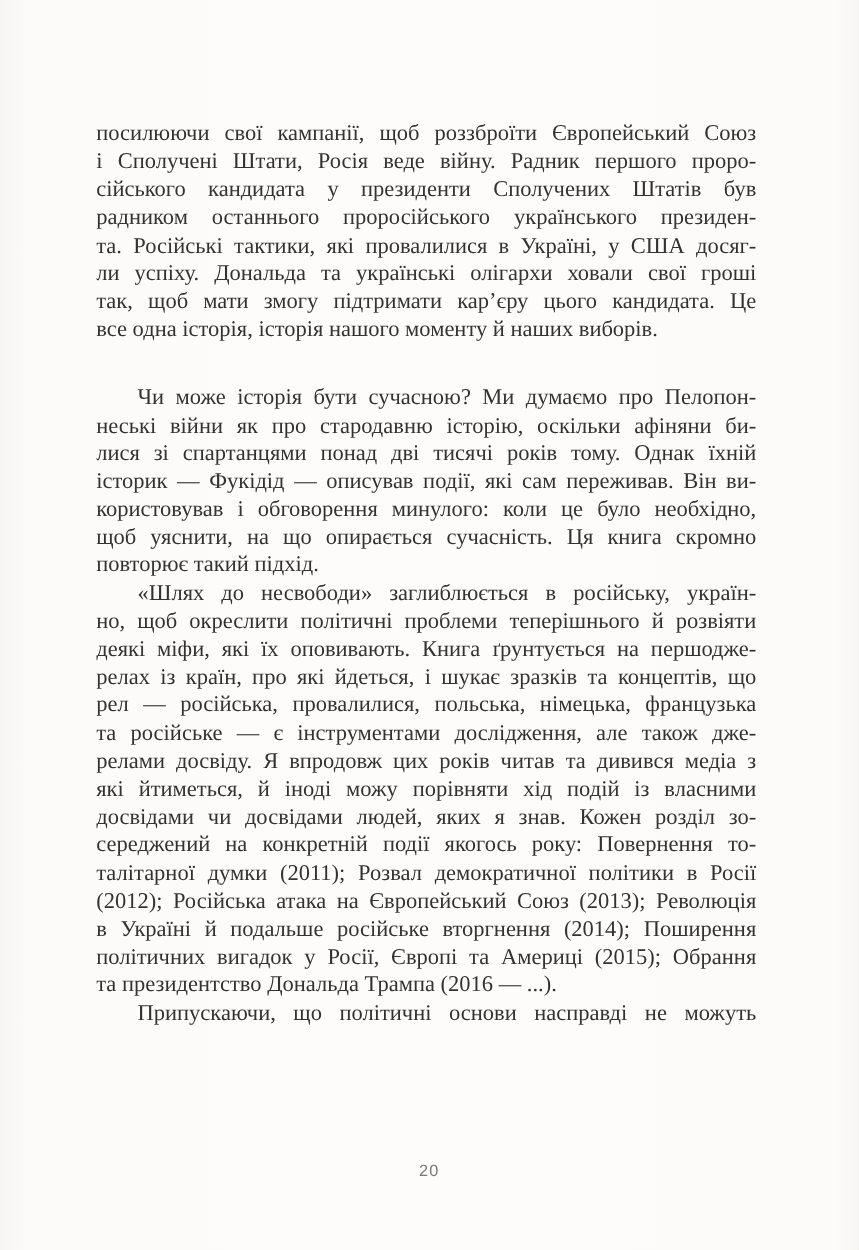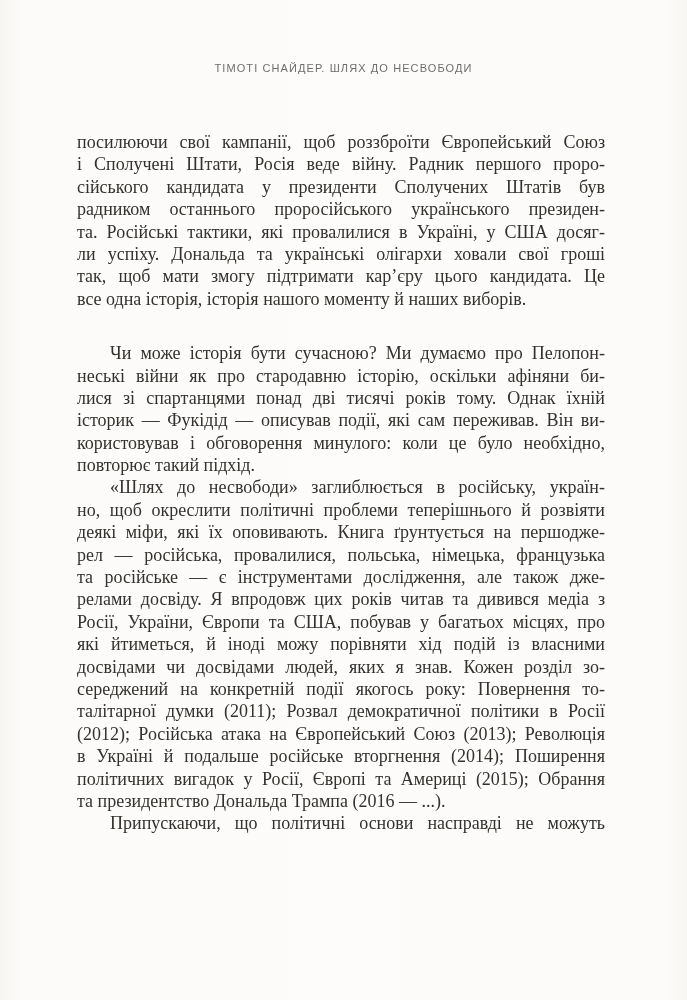--- a/index.html
+++ b/index.html
@@ -23,21 +23,20 @@
     font-weight: 400;
     letter-spacing: 1.1px;
     color: #6e6d6b;
   }
   .text-block {
     position: absolute;
     top: 95px; left: 77px;
     width: 528px;
     font-size: 18px;
     color: #34322f;
-    margin-top: 36px;
   }
   .line {
     height: 22.4px;
     line-height: 22.4px;
     text-align: justify;
     text-align-last: justify;
     overflow: hidden;
     white-space: normal;
   }
   .line.indent { text-indent: 33px; }
@@ -50,49 +49,50 @@
     font-family: "Liberation Sans", sans-serif;
     font-size: 13px;
     letter-spacing: 1px;
     color: #787776;
   }
 </style>
 </head>
 <body>
 
 <div class="page">
-  <div class="running-head">ТІМОТІ СНАЙДЕР. ШЛЯХ ДО НЕСВОБОДИ</div>
 
   <main class="text-block" id="text-block">
       <div class="line">посилюючи свої кампанії, щоб роззброїти Європейський Союз</div>
       <div class="line">і Сполучені Штати, Росія веде війну. Радник першого проро-</div>
       <div class="line">сійського кандидата у президенти Сполучених Штатів був</div>
       <div class="line">радником останнього проросійського українського президен-</div>
       <div class="line">та. Російські тактики, які провалилися в Україні, у США досяг-</div>
       <div class="line">ли успіху. Дональда та українські олігархи ховали свої гроші</div>
       <div class="line">так, щоб мати змогу підтримати кар’єру цього кандидата. Це</div>
       <div class="line last">все одна історія, історія нашого моменту й наших виборів.</div>
       <div class="para-gap"></div>
       <div class="line indent">Чи може історія бути сучасною? Ми думаємо про Пелопон-</div>
       <div class="line">неські війни як про стародавню історію, оскільки афіняни би-</div>
       <div class="line">лися зі спартанцями понад дві тисячі років тому. Однак їхній</div>
       <div class="line">історик — Фукідід — описував події, які сам переживав. Він ви-</div>
       <div class="line">користовував і обговорення минулого: коли це було необхідно,</div>
+      <div class="line">щоб уяснити, на що опирається сучасність. Ця книга скромно</div>
       <div class="line last">повторює такий підхід.</div>
       <div class="line indent">«Шлях до несвободи» заглиблюється в російську, україн-</div>
       <div class="line">но, щоб окреслити політичні проблеми теперішнього й розвіяти</div>
       <div class="line">деякі міфи, які їх оповивають. Книга ґрунтується на першодже-</div>
+      <div class="line">релах із країн, про які йдеться, і шукає зразків та концептів, що</div>
       <div class="line">рел — російська, провалилися, польська, німецька, французька</div>
       <div class="line">та російське — є інструментами дослідження, але також дже-</div>
       <div class="line">релами досвіду. Я впродовж цих років читав та дивився медіа з</div>
-      <div class="line">Росії, України, Європи та США, побував у багатьох місцях, про</div>
       <div class="line">які йтиметься, й іноді можу порівняти хід подій із власними</div>
       <div class="line">досвідами чи досвідами людей, яких я знав. Кожен розділ зо-</div>
       <div class="line">середжений на конкретній події якогось року: Повернення то-</div>
       <div class="line">талітарної думки (2011); Розвал демократичної політики в Росії</div>
       <div class="line">(2012); Російська атака на Європейський Союз (2013); Революція</div>
       <div class="line">в Україні й подальше російське вторгнення (2014); Поширення</div>
       <div class="line">політичних вигадок у Росії, Європі та Америці (2015); Обрання</div>
       <div class="line last">та президентство Дональда Трампа (2016 — ...).</div>
       <div class="line indent">Припускаючи, що політичні основи насправді не можуть</div>
     </main>
 
+  <div class="folio">20</div>
 </div>
 
 </body></html>

